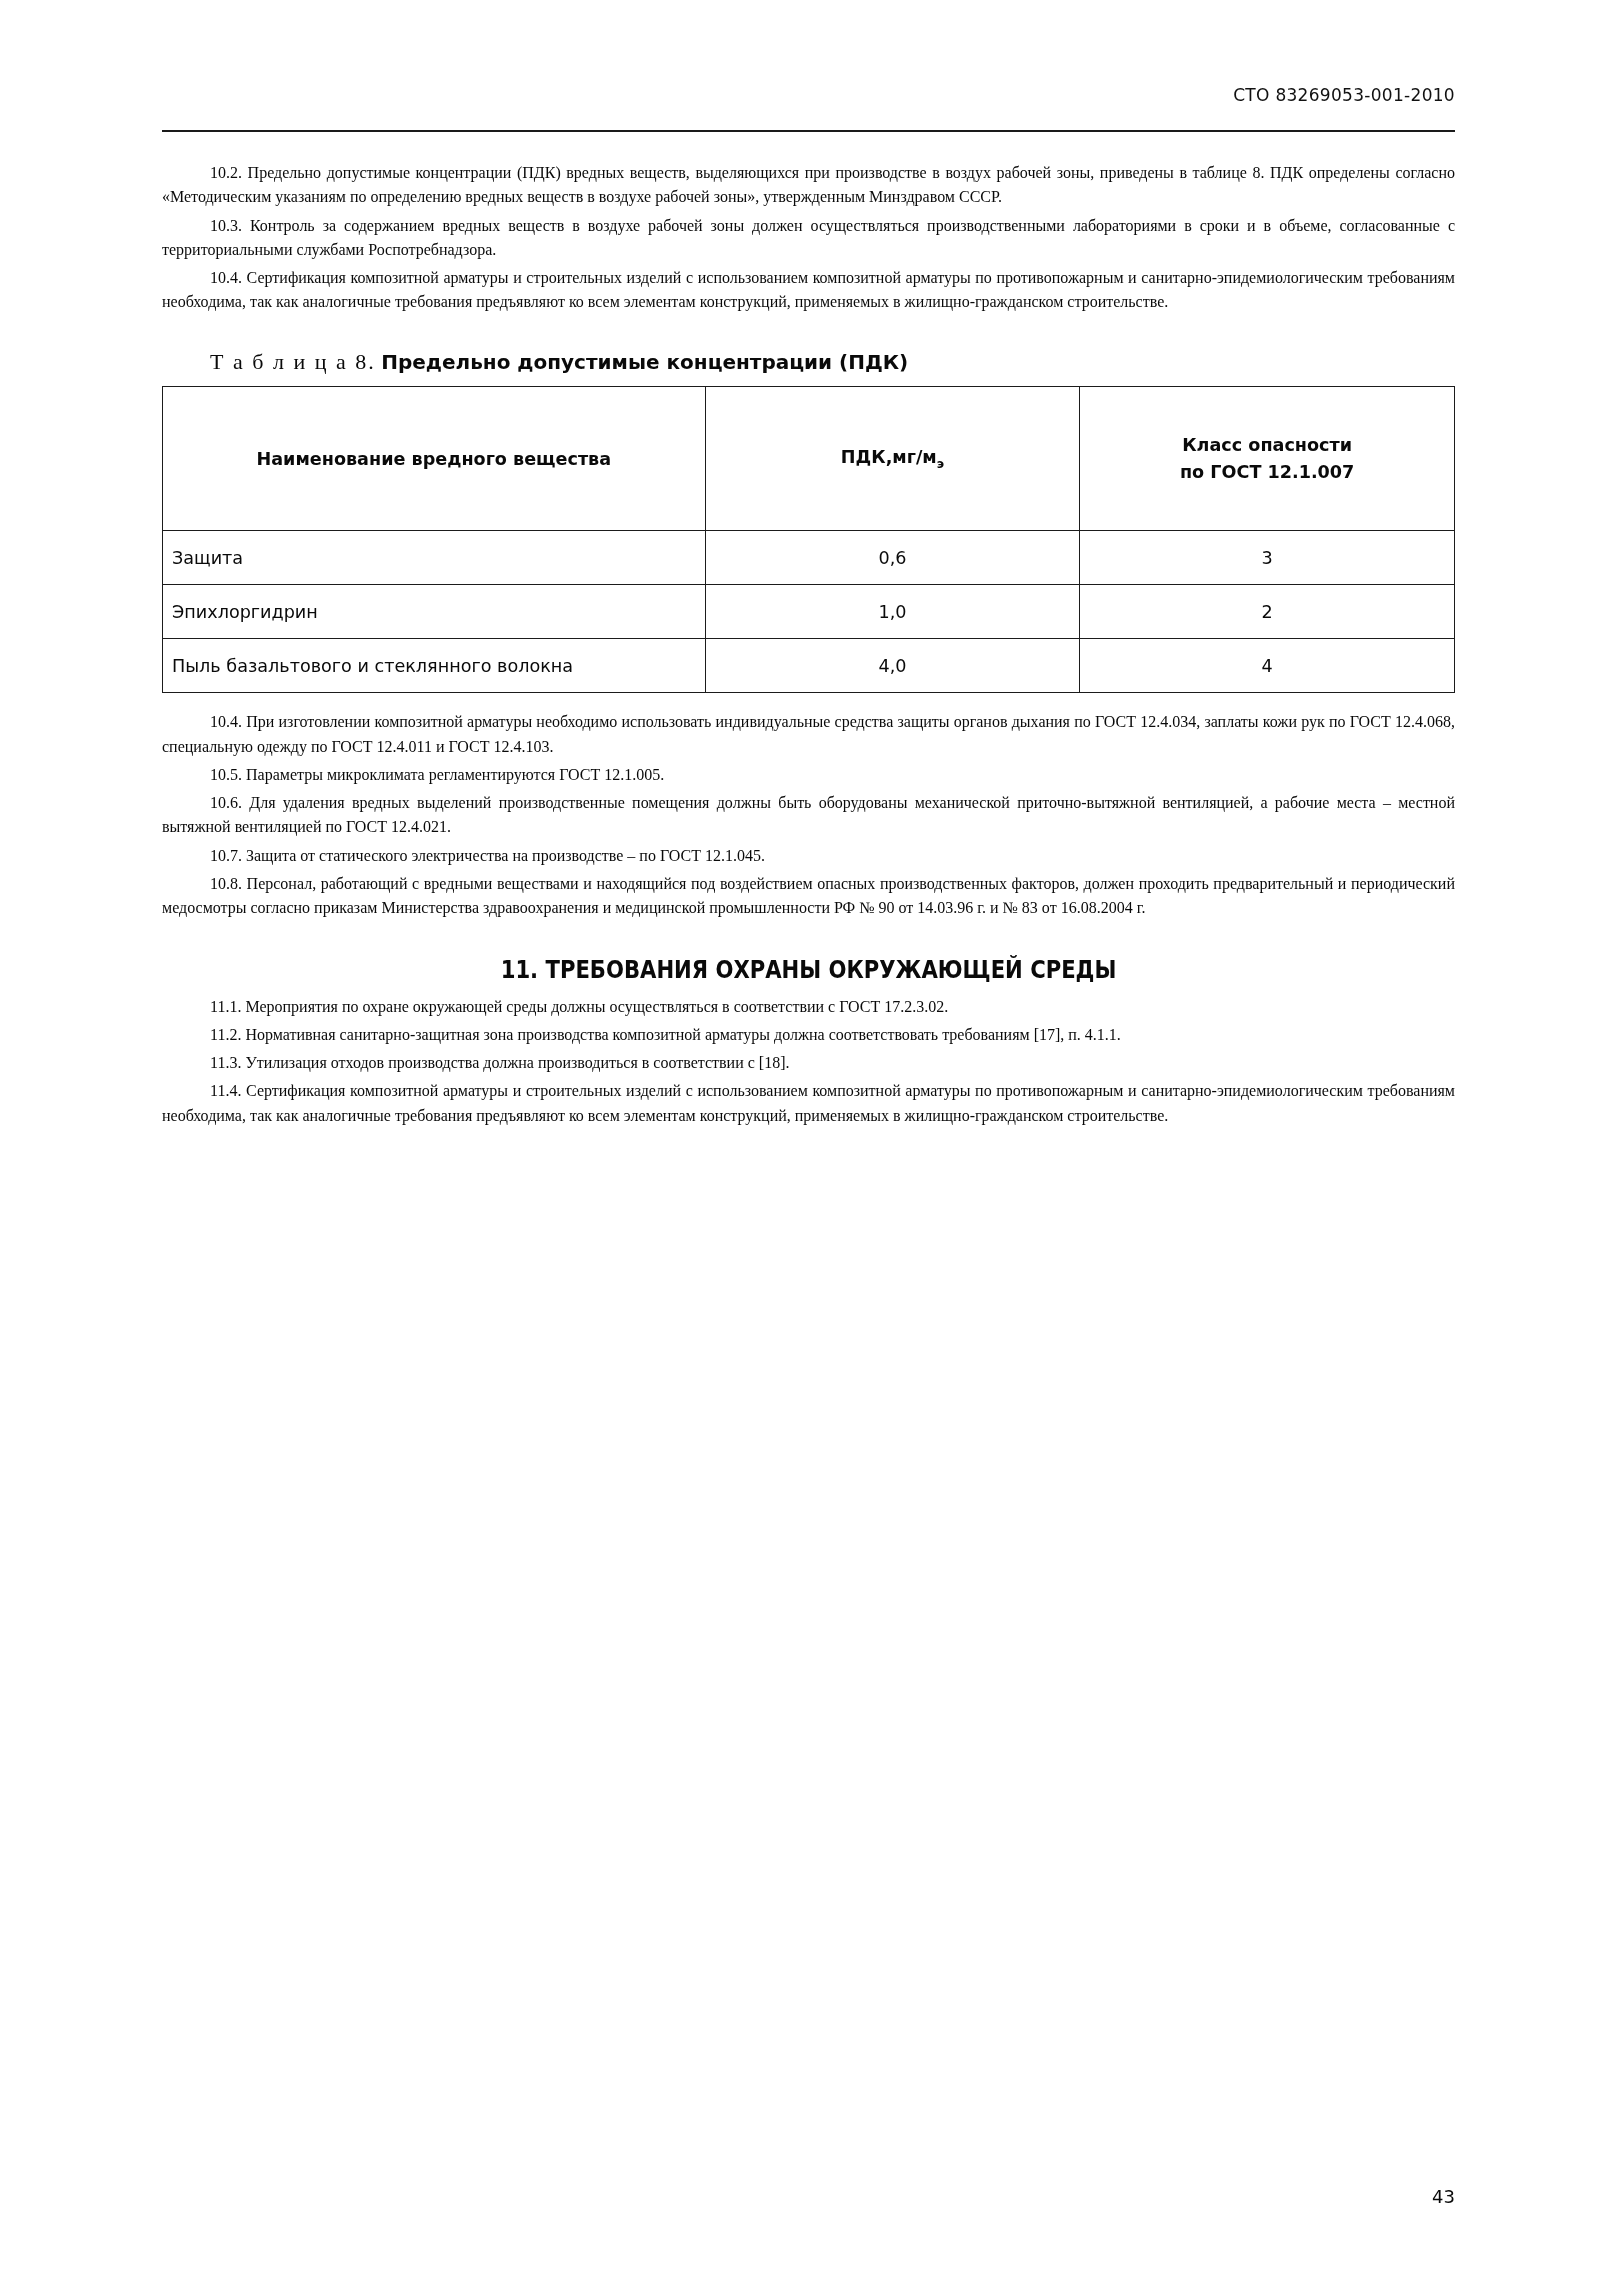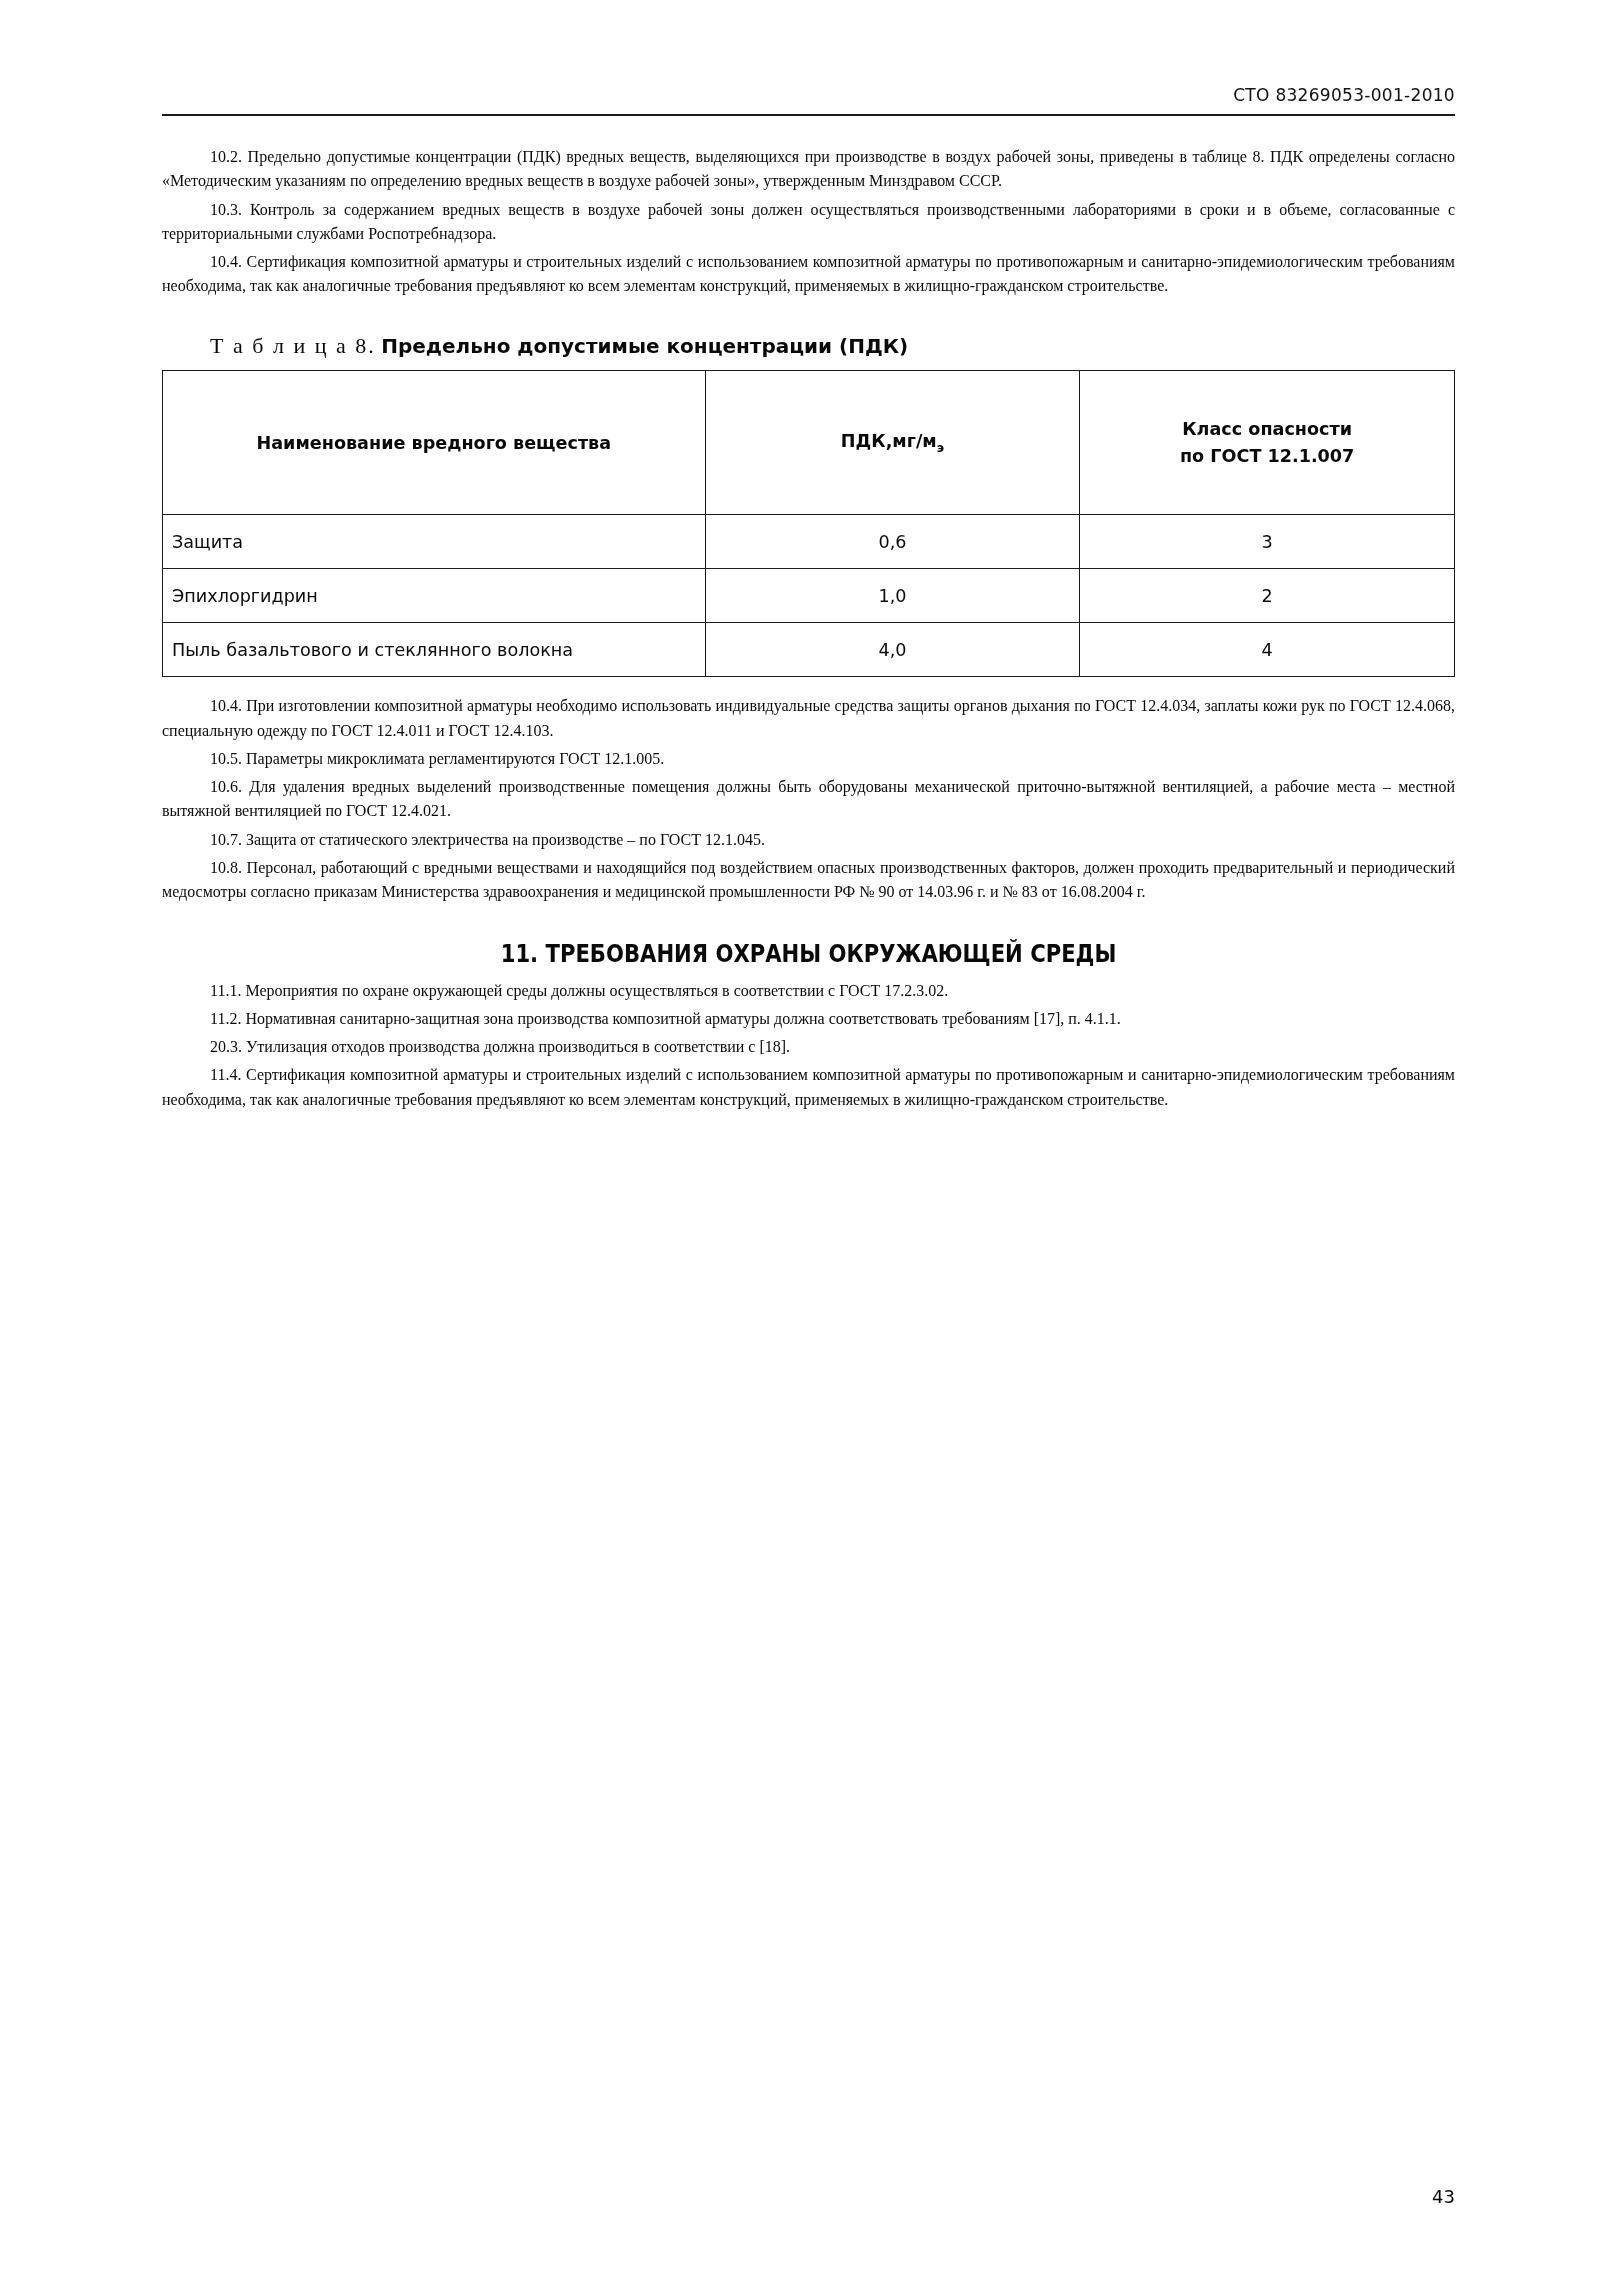--- a/index.html
+++ b/index.html
@@ -24,21 +24,21 @@
     width: 1293px;
   }
 
   
   .doc-header {
     text-align: right;
     font-family: "DejaVu Sans", sans-serif;
     font-size: 17px;
     letter-spacing: 0.3px;
     color: #111;
-    padding-bottom: 9px;
+    padding-bottom: 25px;
   }
   .header-rule {
     border-bottom: 2px solid #1a1a1a;
     margin-bottom: 29px;
   }
 
   
   p.para {
     margin: 0 0 3.9px 0;
     font-size: 16px;
@@ -178,21 +178,21 @@
     <p class="para">10.4. При изготовлении композитной арматуры необходимо использовать индивидуальные средства защиты органов дыхания по ГОСТ 12.4.034, заплаты кожи рук по ГОСТ 12.4.068, специальную одежду по ГОСТ 12.4.011 и ГОСТ 12.4.103.</p>
     <p class="para">10.5. Параметры микроклимата регламентируются ГОСТ 12.1.005.</p>
     <p class="para">10.6. Для удаления вредных выделений производственные помещения должны быть оборудованы механической приточно-вытяжной вентиляцией, а рабочие места – местной вытяжной вентиляцией по ГОСТ 12.4.021.</p>
     <p class="para">10.7. Защита от статического электричества на производстве – по ГОСТ 12.1.045.</p>
     <p class="para">10.8. Персонал, работающий с вредными веществами и находящийся под воздействием опасных производственных факторов, должен проходить предварительный и периодический медосмотры согласно приказам Министерства здравоохранения и медицинской промышленности РФ № 90 от 14.03.96 г. и № 83 от 16.08.2004 г.</p>
 
     <h2 class="section">11. ТРЕБОВАНИЯ ОХРАНЫ ОКРУЖАЮЩЕЙ СРЕДЫ</h2>
 
     <p class="para">11.1. Мероприятия по охране окружающей среды должны осуществляться в соответствии с ГОСТ 17.2.3.02.</p>
     <p class="para">11.2. Нормативная санитарно-защитная зона производства композитной арматуры должна соответствовать требованиям [17], п. 4.1.1.</p>
-    <p class="para">20.3. Утилизация отходов производства должна производиться в соответствии с [18].</p>
+    <p class="para">11.3. Утилизация отходов производства должна производиться в соответствии с [18].</p>
     <p class="para">11.4. Сертификация композитной арматуры и строительных изделий с использованием композитной арматуры по противопожарным и санитарно-эпидемиологическим требованиям необходима, так как аналогичные требования предъявляют ко всем элементам конструкций, применяемых в жилищно-гражданском строительстве.</p>
 
   </div>
 
   <div class="page-number">43</div>
 
 </div>
 
 
 </body></html>

